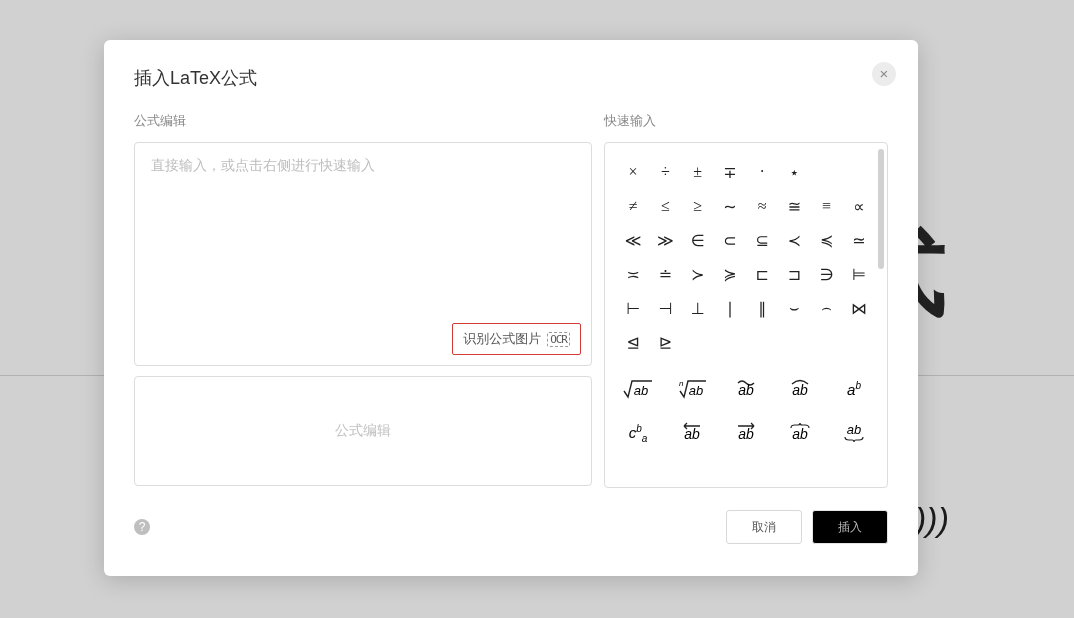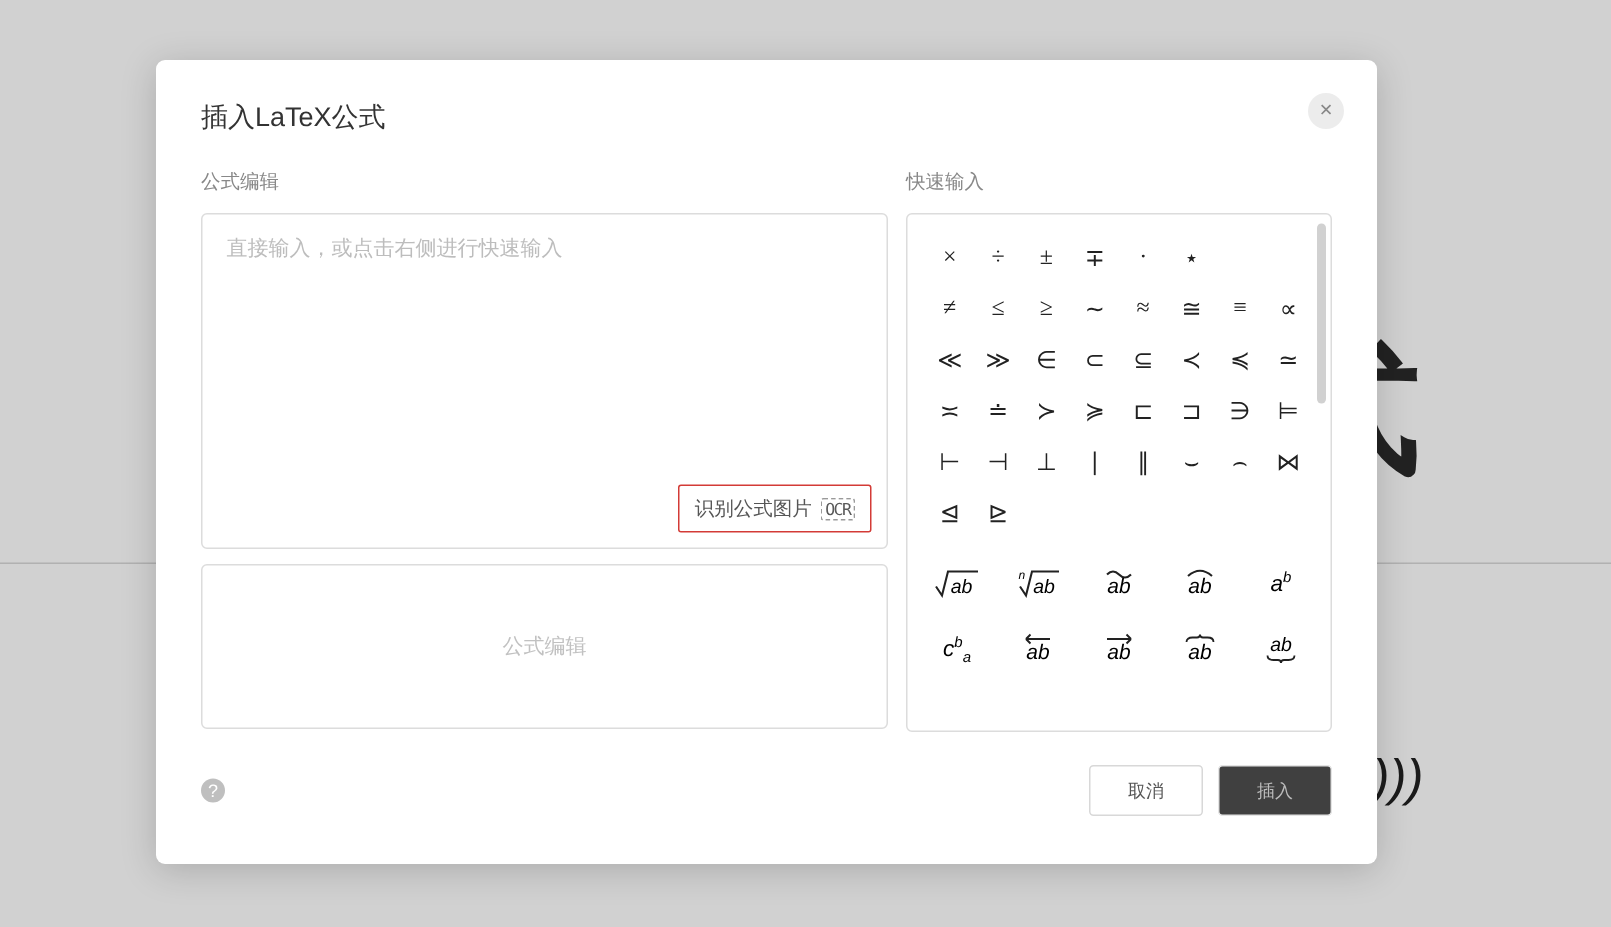--- a/index.html
+++ b/index.html
@@ -33,21 +33,21 @@
   .fn-grid{padding:6px 10px 10px;display:grid;grid-template-columns:repeat(5,1fr);gap:8px}
   .fn{height:36px;display:flex;align-items:center;justify-content:center;font-size:15px;color:#000000;cursor:pointer;font-family:"Cambria Math",serif;font-style:italic}
   .fn .sup{font-size:10px;vertical-align:super;font-style:italic}
   .fn .sub{font-size:10px;vertical-align:sub;font-style:italic}
   .fn svg{overflow:visible}
   .footer{display:flex;align-items:center;margin-top:22px}
   .help{display:flex;align-items:center;gap:8px;color:#8a8a8a;font-size:13px;cursor:pointer}
   .help-ic{width:16px;height:16px;border-radius:50%;background:#bfbfbf;color:#fff;font-size:12px;line-height:16px;text-align:center}
   .spacer{flex:1}
   .btn{min-width:76px;height:34px;border-radius:3px;font-size:12px;cursor:pointer;border:1px solid #d8d8d8;background:#fff;color:#555;margin-left:10px}
-  .btn.primary{background:#404040;color:#bcbcbc;border-color:#e4e4e4;cursor:default}
+  .btn.primary{background:#000000;color:#bcbcbc;border-color:#e4e4e4;cursor:default}
 </style>
 </head>
 <body>
 
 <div class="bg-hint">式</div>
 <div class="bg-bar"></div>
 <div class="bg-formula">)))</div>
 
 <div class="overlay"></div>
 

